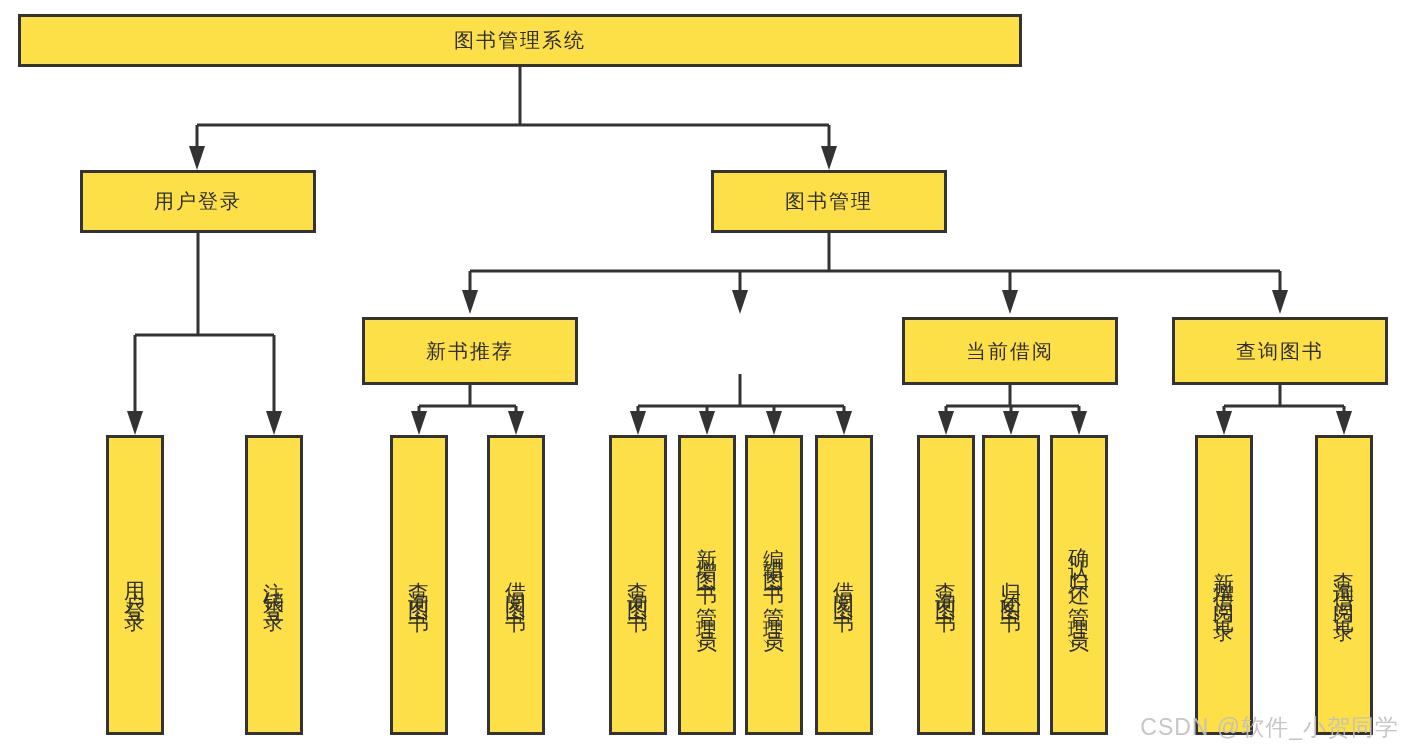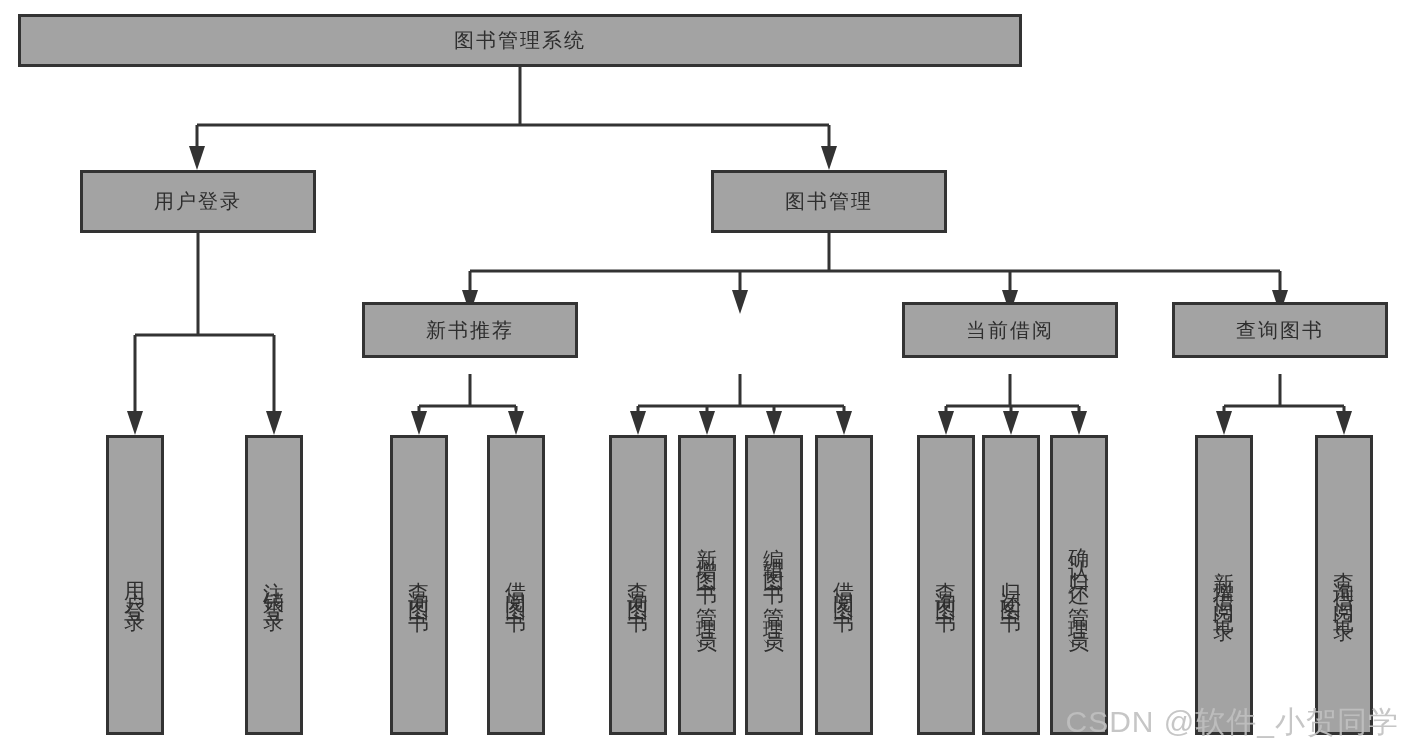--- a/index.html
+++ b/index.html
@@ -20,21 +20,21 @@
   .edges{
     position:absolute;
     left:0;top:0;
     width:1405px;height:747px;
     color:var(--line);
   }
   .node{
     position:absolute;
     box-sizing:border-box;
     border:3px solid var(--line);
-    background:#a3a3a3;
+    background:#fde047;
     display:flex;
     align-items:center;
     justify-content:center;
     text-align:center;
   }
   .hlabel{
     font-size:20px;
     letter-spacing:2px;
     color:var(--text);
     white-space:nowrap;
@@ -48,26 +48,26 @@
     writing-mode:vertical-rl;
     text-orientation:mixed;
     font-size:21px;
     letter-spacing:10px;
     color:var(--text);
     line-height:1;
   }
   .vlabel.v8{letter-spacing:12px;}
   .root-box{left:18px;top:14px;width:1004px;height:53px;}
   .l2{top:170px;width:236px;height:63px;}
-  .l3{top:302px;width:216px;height:56px;}
+  .l3{top:317px;width:216px;height:68px;}
   .watermark{
     position:absolute;
     right:6px;
     bottom:4px;
-    font-size:30px;
+    font-size:23px;
     letter-spacing:1px;
     color:var(--watermark);
     opacity:.9;
     white-space:nowrap;
     z-index:5;
   }
 </style>
 </head>
 <body>
 

